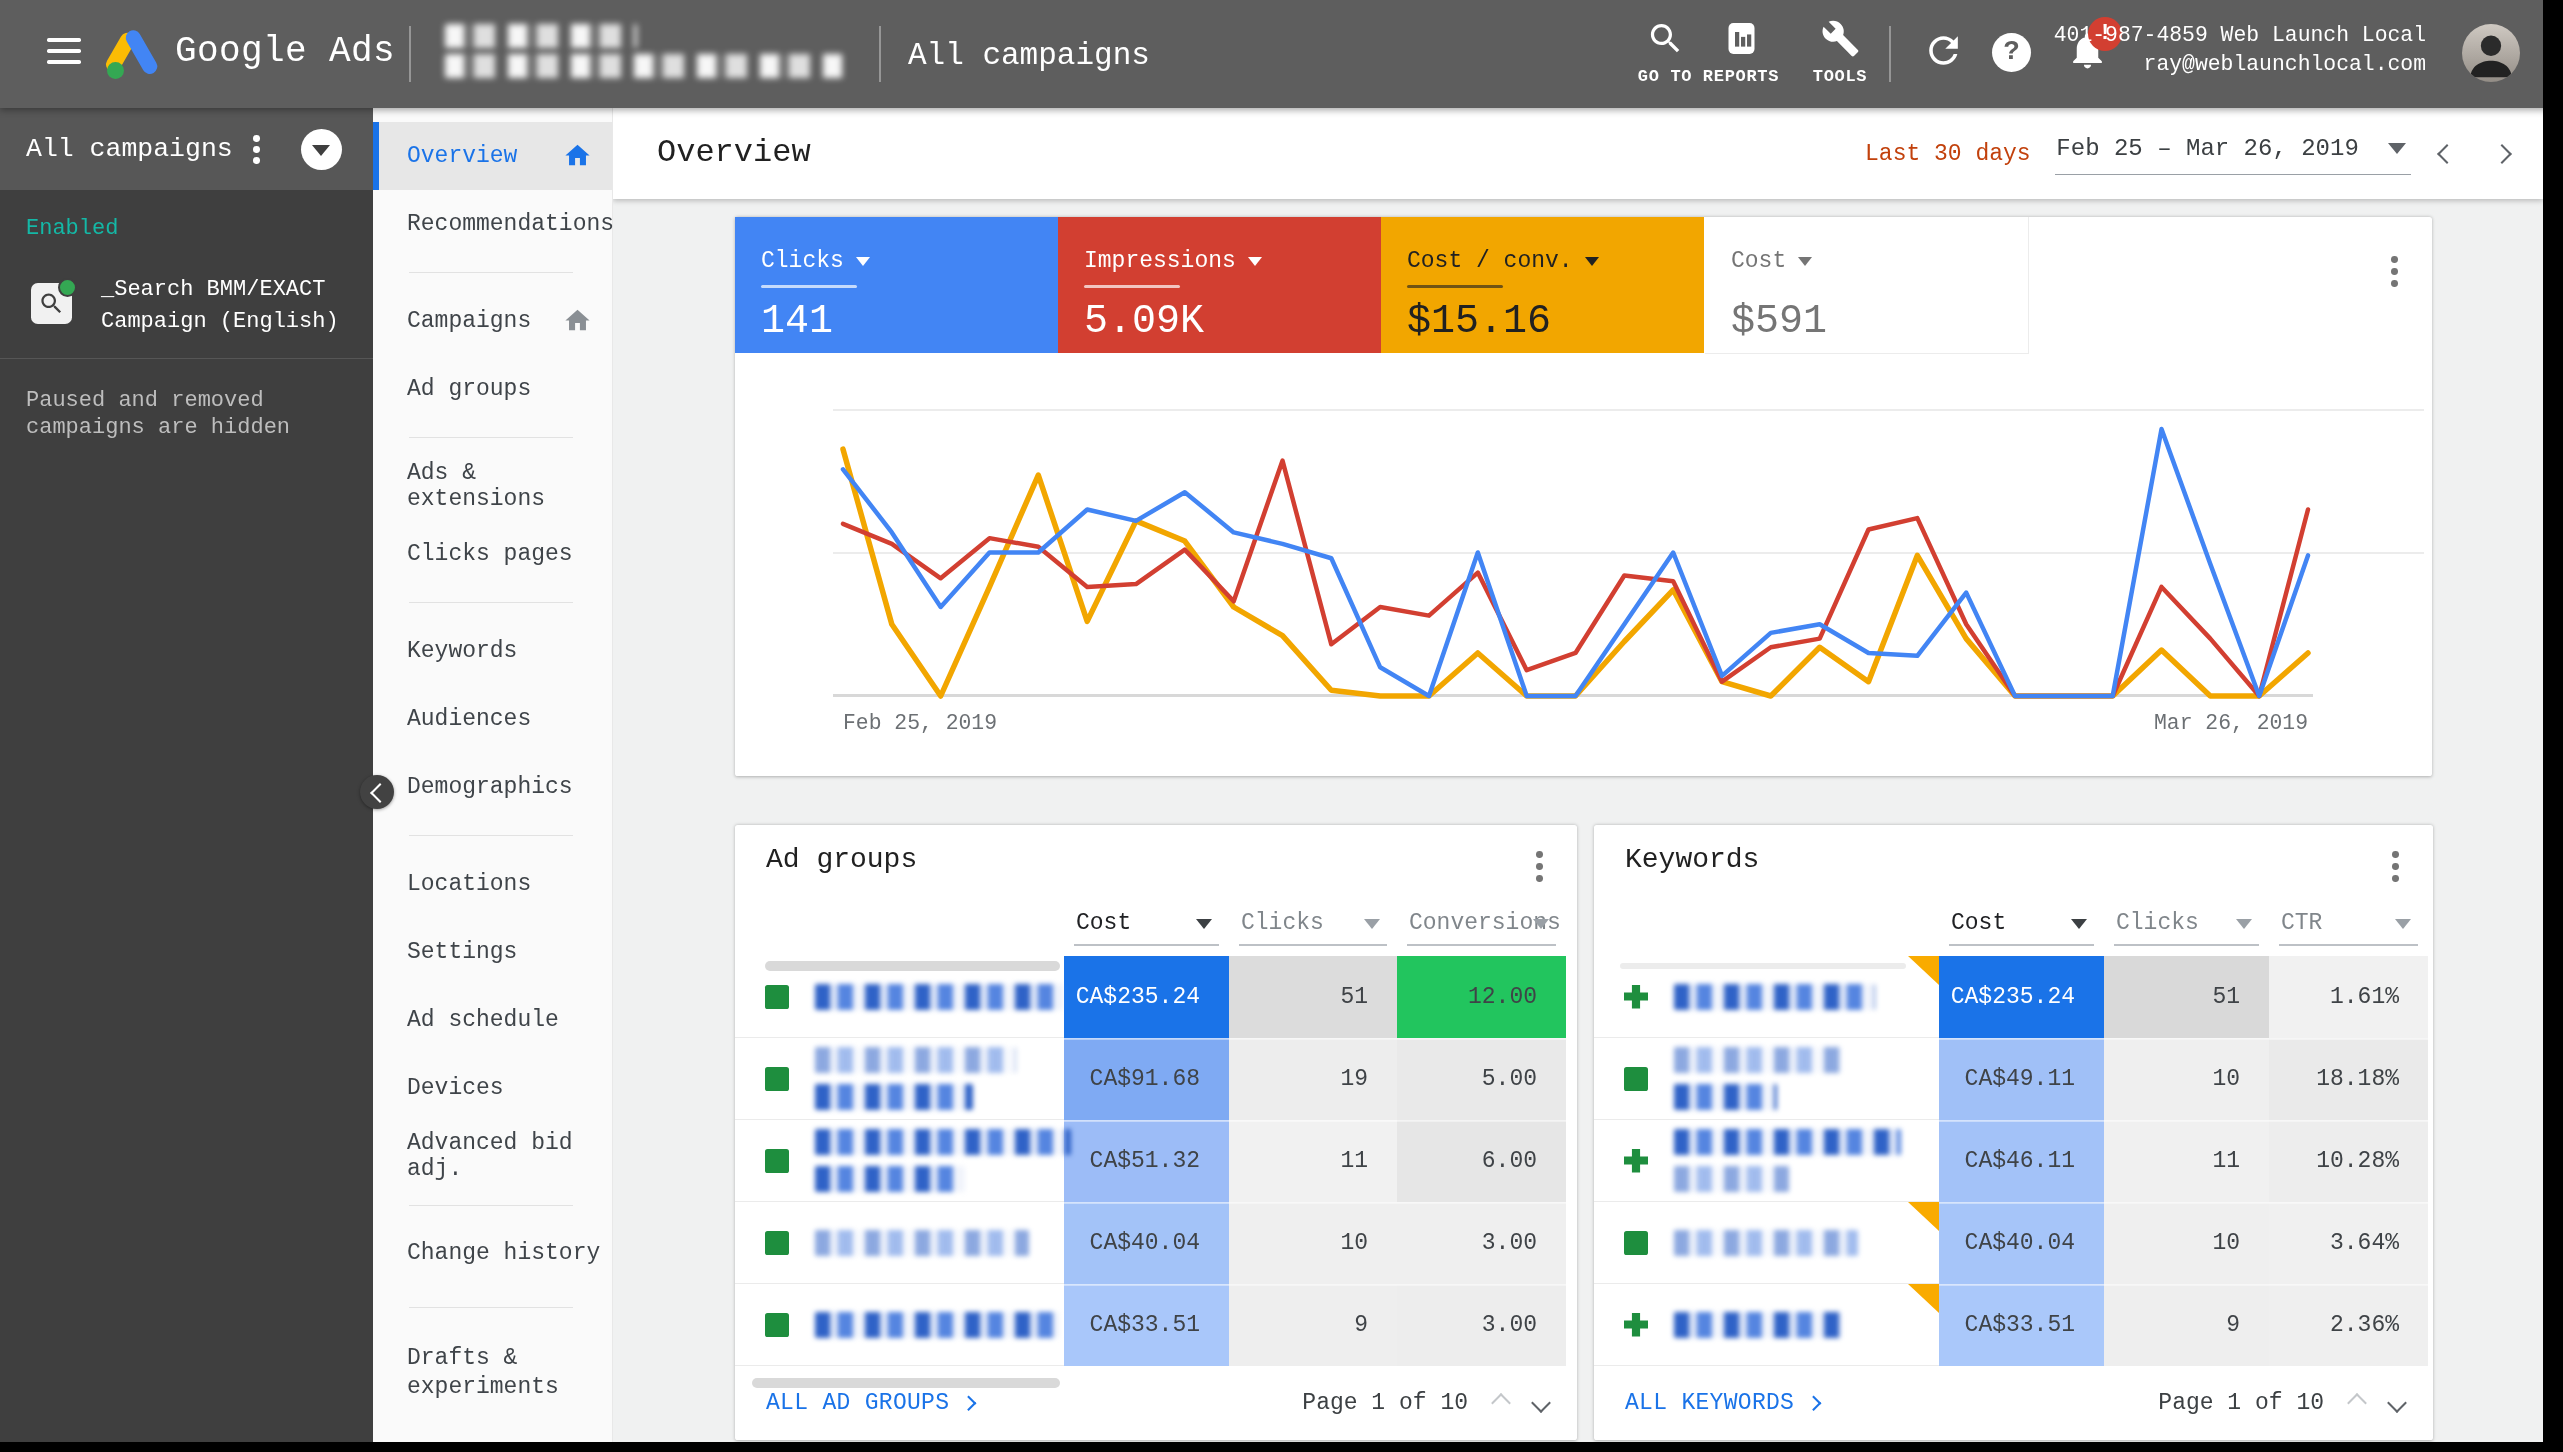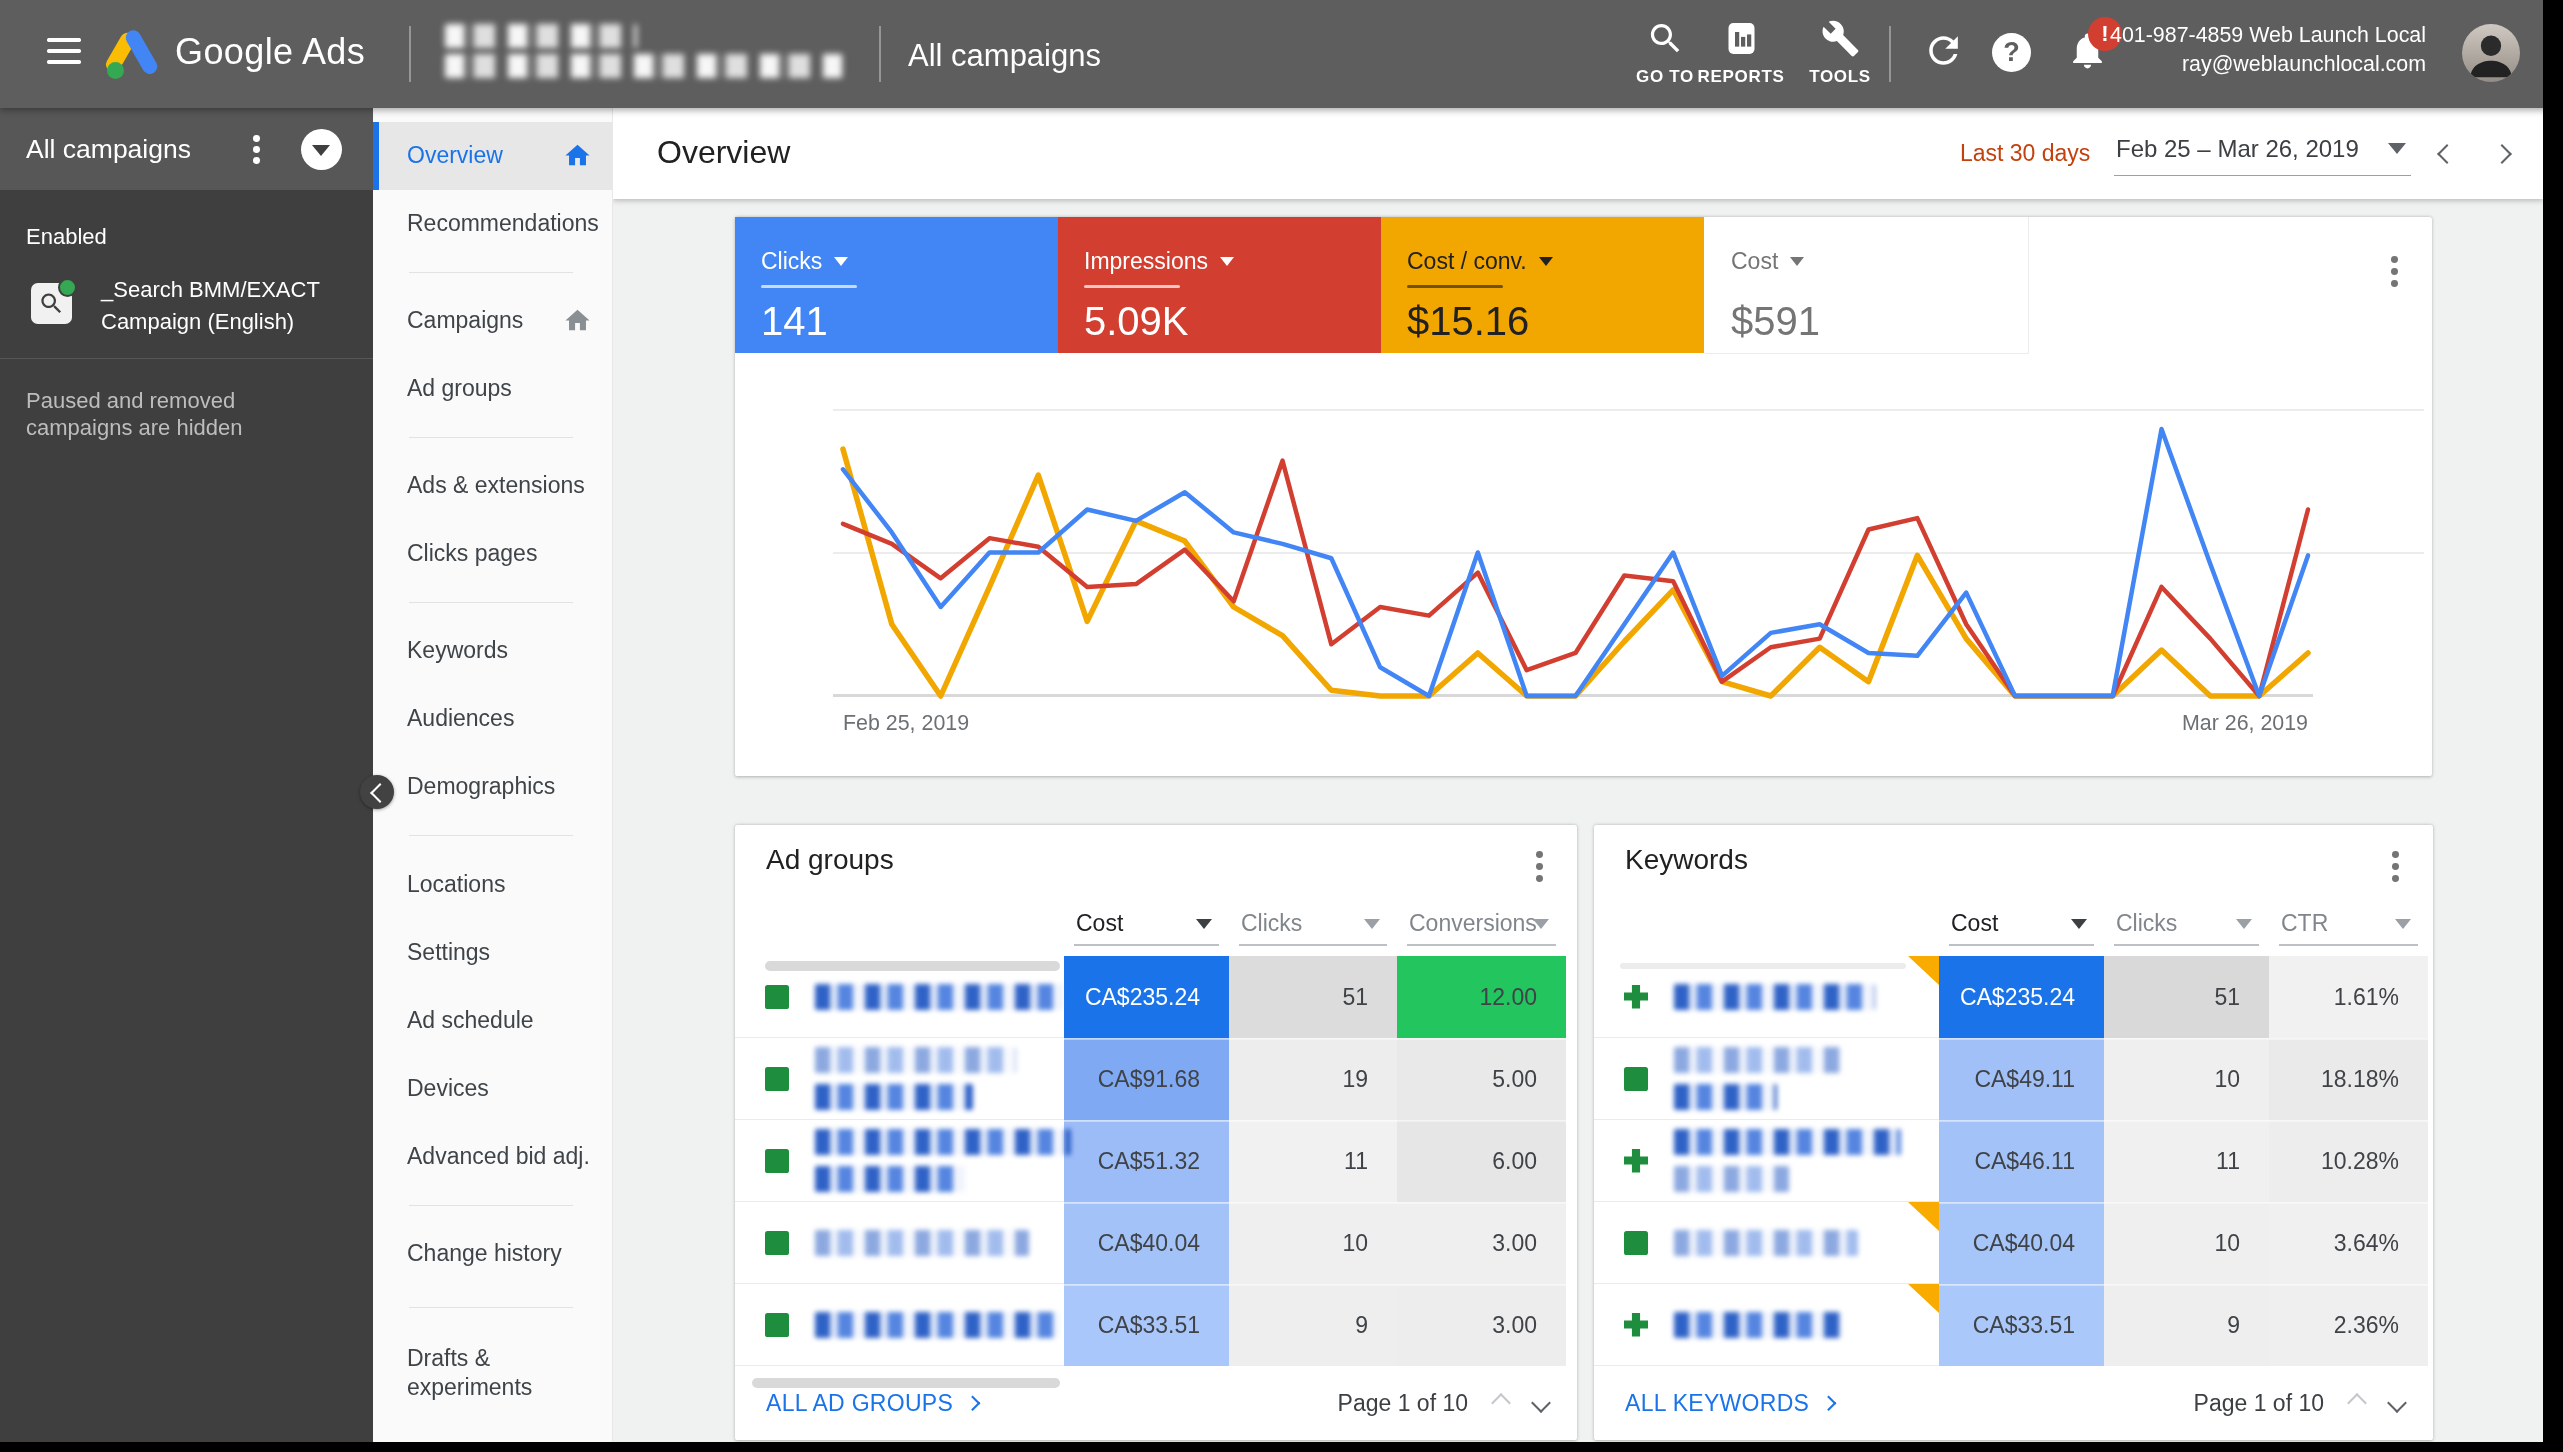--- a/index.html
+++ b/index.html
@@ -1,17 +1,17 @@
 <!DOCTYPE html>
 <html style="font-size:13.7px"><head>
 <meta charset="utf-8">
 <style>
   html,body{margin:0;padding:0;background:#000}
   #app{position:relative;width:2563px;height:1453px;overflow:hidden;background:#f0f1f1;
-       font-family:Liberation Sans, sans-serif;-webkit-font-smoothing:antialiased}
+       font-family:Liberation Mono, monospace;-webkit-font-smoothing:antialiased}
   
   .topbar{position:absolute;left:0;top:0;width:100%;height:108px;background:#5e5e5e;color:#fff;z-index:20;
           box-shadow:0 2.6px 6.8px rgba(0,0,0,.35)}
   .burger{position:absolute;left:47px;top:38px;width:34px;height:31px;cursor:pointer}
   .burger i{display:block;height:4.3px;background:#fff;border-radius:1.7px;margin-bottom:6.8px}
   .logo{position:absolute;left:104px;top:26px;width:56px;height:55px}
   .lg-bar{position:absolute;width:15.4px;height:43px;border-radius:7.7px}
   .lg-y{left:8.5px;top:5.1px;background:#fbbc04;transform:rotate(30deg)}
   .lg-b{right:10.3px;top:1.7px;background:#4285f4;transform:rotate(-30deg);height:48px}
   .lg-g{position:absolute;left:3.4px;bottom:1.7px;width:17px;height:17px;border-radius:50%;background:#34a853}
@@ -34,21 +34,21 @@
           background:linear-gradient(#cfc9c2,#938d86);cursor:pointer}
   
   .camp{position:absolute;left:0;top:108px;width:373px;bottom:0;background:#3f3f3f;color:#fff;z-index:6}
   .camp-head{position:relative;height:82px;background:#575757}
   .camp-title{position:absolute;left:26px;top:26px;font-size:26.5px}
   .kebab{width:6.8px;height:6.8px;border-radius:50%;background:#757575;box-shadow:0 -12px 0 #757575,0 12px 0 #757575;cursor:pointer}
   .kebab.w{background:#fff;box-shadow:0 -11px 0 #fff,0 11px 0 #fff}
   .camp-kebab{position:absolute;left:253px;top:38px}
   .camp-circle{position:absolute;left:301px;top:20.5px;width:41px;height:41px;border-radius:50%;background:#fff;cursor:pointer}
   .camp-circle .tri{position:absolute;left:11px;top:16.2px;width:0;height:0;border-left:9.4px solid transparent;border-right:9.4px solid transparent;border-top:11px solid #3f3f3f}
-  .sec-lbl{position:absolute;left:26px;top:116px;font-size:22px;color:#ffffff}
+  .sec-lbl{position:absolute;left:26px;top:108px;font-size:22px;color:#14b8a6}
   .camp-item{position:absolute;left:0;top:144px;width:100%;height:106px;cursor:pointer;border-bottom:0.9px solid #565656}
   .camp-ic{position:absolute;left:31px;top:31px;width:41px;height:41px;border-radius:6.8px;background:#f1f1f1}
   .camp-ic svg{margin:6.8px}
   .gdot{position:absolute;right:-5.1px;top:-5.1px;width:15.4px;height:15.4px;border-radius:50%;background:#34a853;border:2.6px solid #3f3f3f}
   .camp-name{position:absolute;left:101px;top:22px;font-size:22px;line-height:32px;color:#fff}
   .camp-note{position:absolute;left:26px;top:279px;width:299px;font-size:22px;line-height:27px;color:#bdbdbd}
   
   .sidenav{position:absolute;left:373px;top:108px;width:240px;bottom:0;background:#fafafa;z-index:5;
            border-right:0.9px solid #e8e8e8;padding-top:13.7px;box-sizing:border-box}
   .nav-item{position:relative;display:flex;align-items:center;height:68px;padding-left:34px;font-size:23px;

